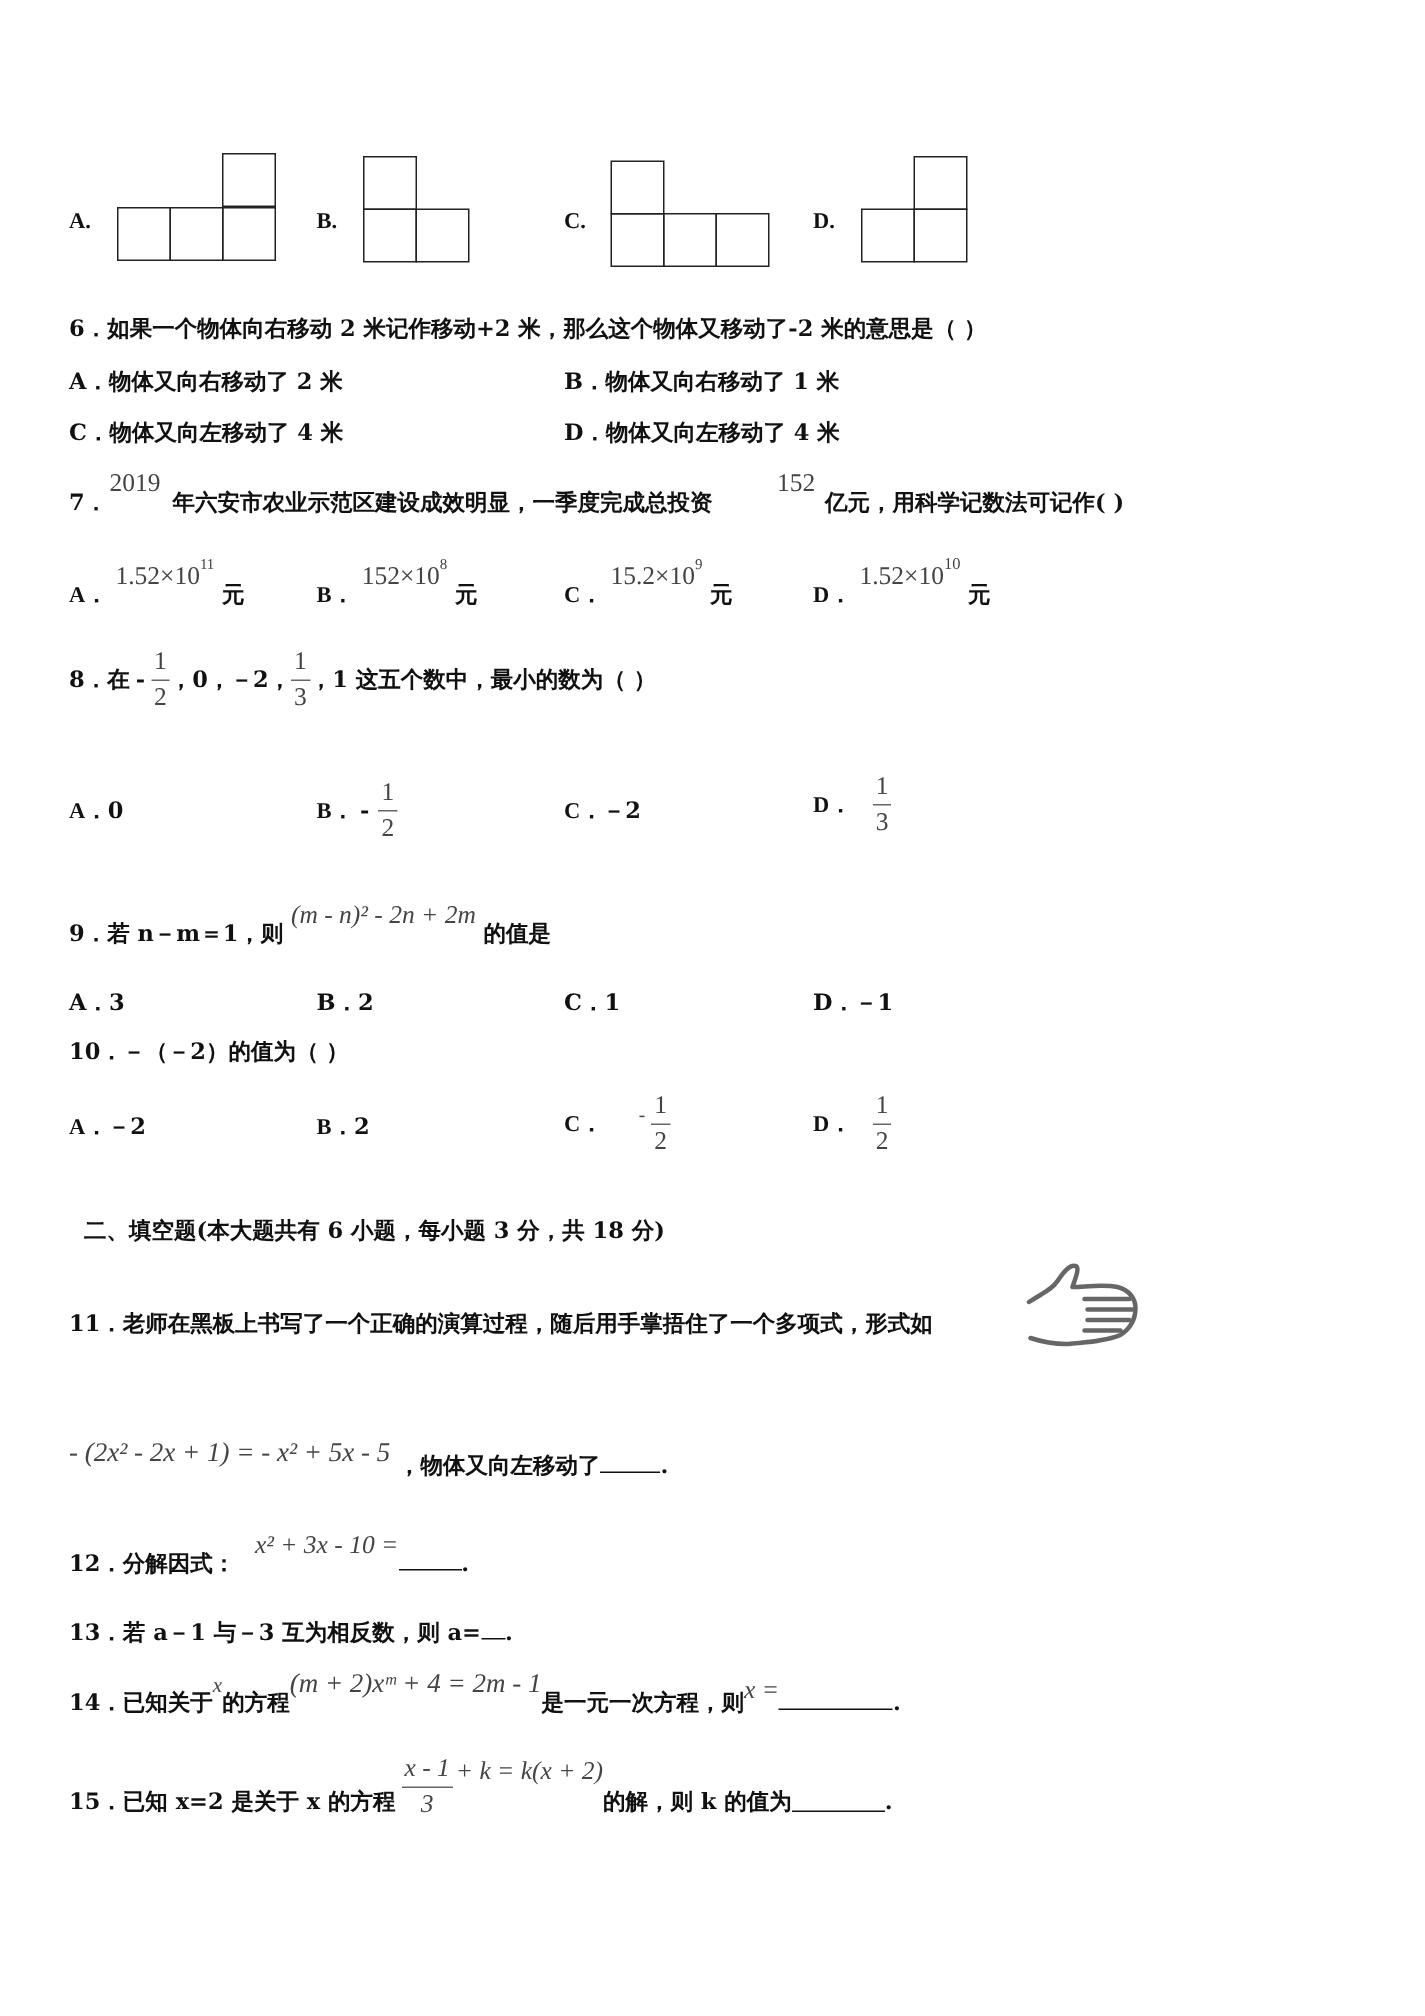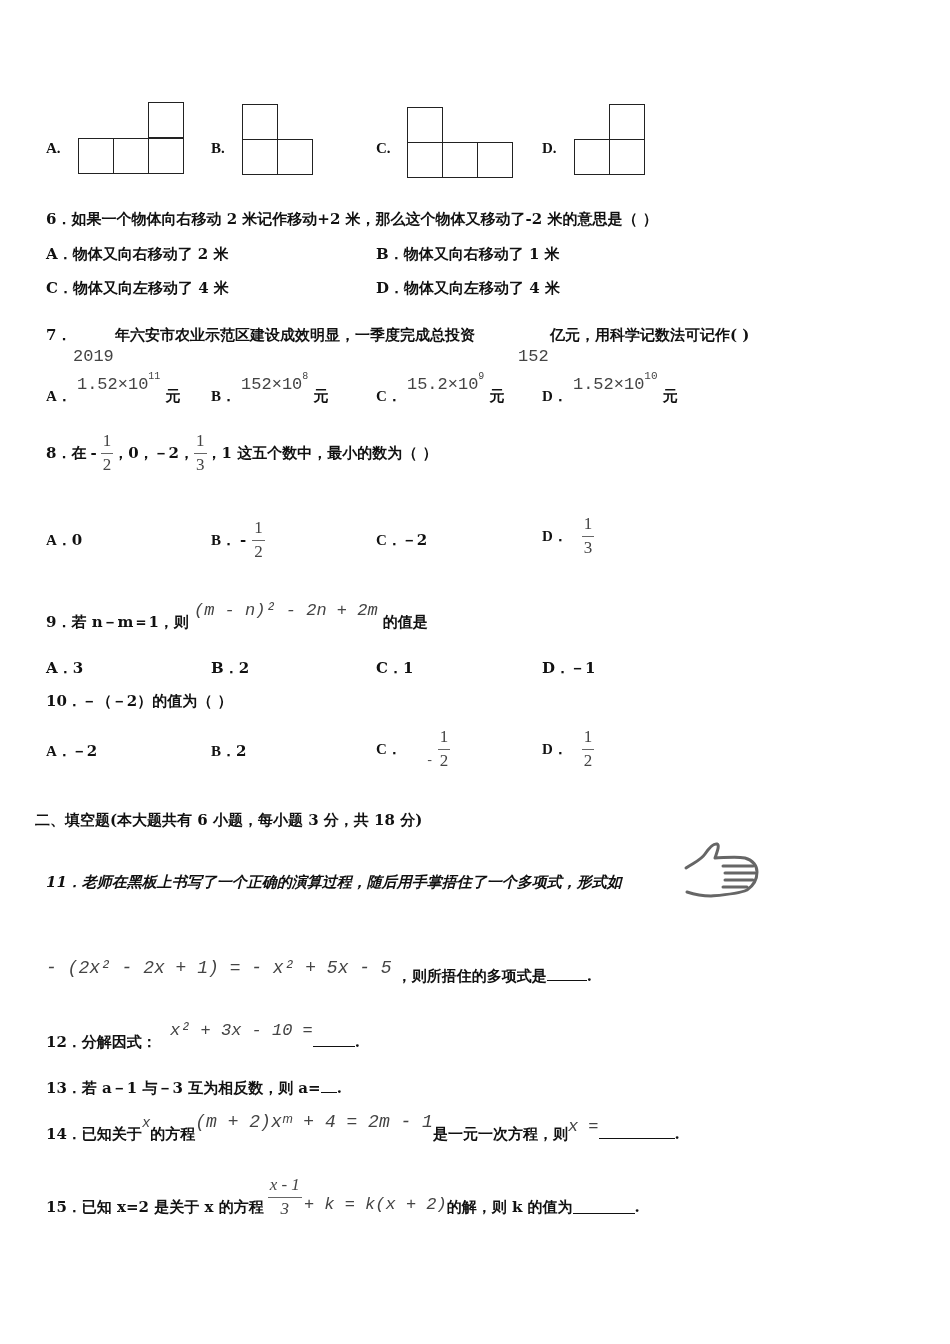--- a/index.html
+++ b/index.html
@@ -1,21 +1,21 @@
 <!DOCTYPE html>
 <html><head>
 <meta charset="utf-8">
 <style>
   html, body { margin: 0; padding: 0; background: #ffffff; }
   body { width: 950px; height: 1344px; position: relative; overflow: hidden;
          font-family: "DejaVu Serif", "Liberation Serif", serif; color: #111; }
   .abs { position: absolute; }
   .b { font-weight: bold; font-size: 15px; }
   .opt-label { font-family: "Liberation Serif", serif; font-weight: bold; font-size: 15px; }
-  .math { font-family: Liberation Mono, monospace; color: #444; font-size: 17px; white-space: nowrap; margin-top: 35px; }
+  .math { font-family: Liberation Serif, serif; color: #444; font-size: 17px; white-space: nowrap; }
   .mi { font-style: italic; }
   .frac { display: inline-flex; flex-direction: column; align-items: center; vertical-align: middle;
           font-family: "Liberation Serif", serif; color: #444; font-size: 17px; line-height: 1.1; }
   .frac .num { border-bottom: 1px solid #666; padding: 0 2px 2px 2px; }
   .frac .den { padding-top: 2px; }
   .grid-shape { position: absolute; }
   .cell { position: absolute; border: 1.5px solid #222; box-sizing: border-box; width: 36px; height: 36px; }
   .blank { display: inline-block; border-bottom: 1.5px solid #111; vertical-align: baseline; }
   sup { font-size: 10px; }
 </style>
@@ -164,37 +164,37 @@
     </span>
 </div>
 <div class="abs" style="left:542px;top:727px;display:flex;align-items:center;height:44px;">
   <span class="opt-label" style="margin-right:14px;">D．</span>
   <span class="frac">
       <span class="num">1</span>
       <span class="den">2</span>
     </span>
 </div>
 
-<div class="abs b" style="left:35px;top:811px;text-align:center;">二、填空题(本大题共有 6 小题，每小题 3 分，共 18 分)</div>
-
-<div class="abs b" style="left:46px;top:873px;font-style:italic;">11．老师在黑板上书写了一个正确的演算过程，随后用手掌捂住了一个多项式，形式如</div>
+<div class="abs b" style="left:56px;top:811px;text-align:center;">二、填空题(本大题共有 6 小题，每小题 3 分，共 18 分)</div>
+
+<div class="abs b" style="left:46px;top:873px;">11．老师在黑板上书写了一个正确的演算过程，随后用手掌捂住了一个多项式，形式如</div>
 <div class="abs" style="left:683px;top:840px;width:76px;height:62px;">
   <svg width="76" height="62" viewBox="0 0 76 62">
     <g fill="none" stroke="#666" stroke-width="3" stroke-linecap="round" stroke-linejoin="round">
       <path d="M3,28 C12,22 18,20 22,14 C26,8 30,3 34,4 C37,5 34,12 32,18 C40,18 52,16 62,18 C70,20 74,26 74,32 C74,40 70,46 64,50 C55,54 40,55 28,56 C18,56 10,54 4,52"></path>
       <path d="M40,26 L70,26"></path>
       <path d="M42,33 L72,33"></path>
       <path d="M42,40 L70,40"></path>
       <path d="M40,47 L64,47"></path>
     </g>
   </svg>
 </div>
 <div class="abs" style="left:46px;top:958px;">
   <span class="math mi" style="font-size:18px;">- (2x² - 2x + 1) = - x² + 5x - 5</span>
-  <span class="b" style="position:relative;top:8px;">，则所捂住的多项式是</span><span class="blank" style="width:40px;position:relative;top:8px;"></span><span class="b" style="position:relative;top:8px;">.</span>
+  <span class="b" style="position:relative;top:8px;">，物体又向左移动了</span><span class="blank" style="width:40px;position:relative;top:8px;"></span><span class="b" style="position:relative;top:8px;">.</span>
 </div>
 
 <div class="abs" style="left:46px;top:1020px;">
   <span class="b" style="position:relative;top:12px;">12．分解因式：</span>
   <span class="math mi" style="margin-left:8px;">x² + 3x - 10 =</span><span class="blank" style="width:42px;position:relative;top:12px;"></span><span class="b" style="position:relative;top:12px;">.</span>
 </div>
 
 <div class="abs b" style="left:46px;top:1079px;">
   <span>13．若 a－1 与－3 互为相反数，则 a=</span><span class="blank" style="width:16px;"></span><span>.</span>
 </div>

